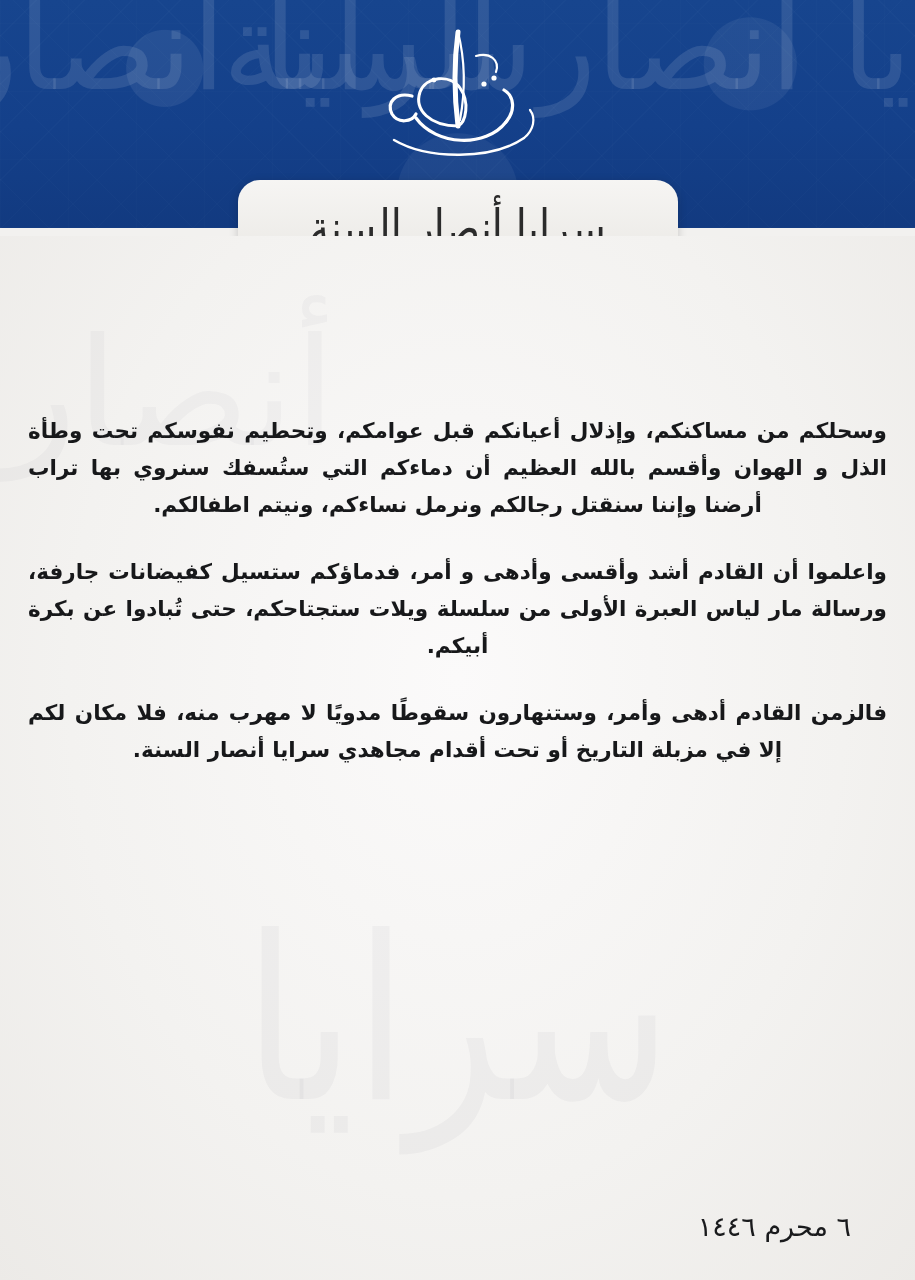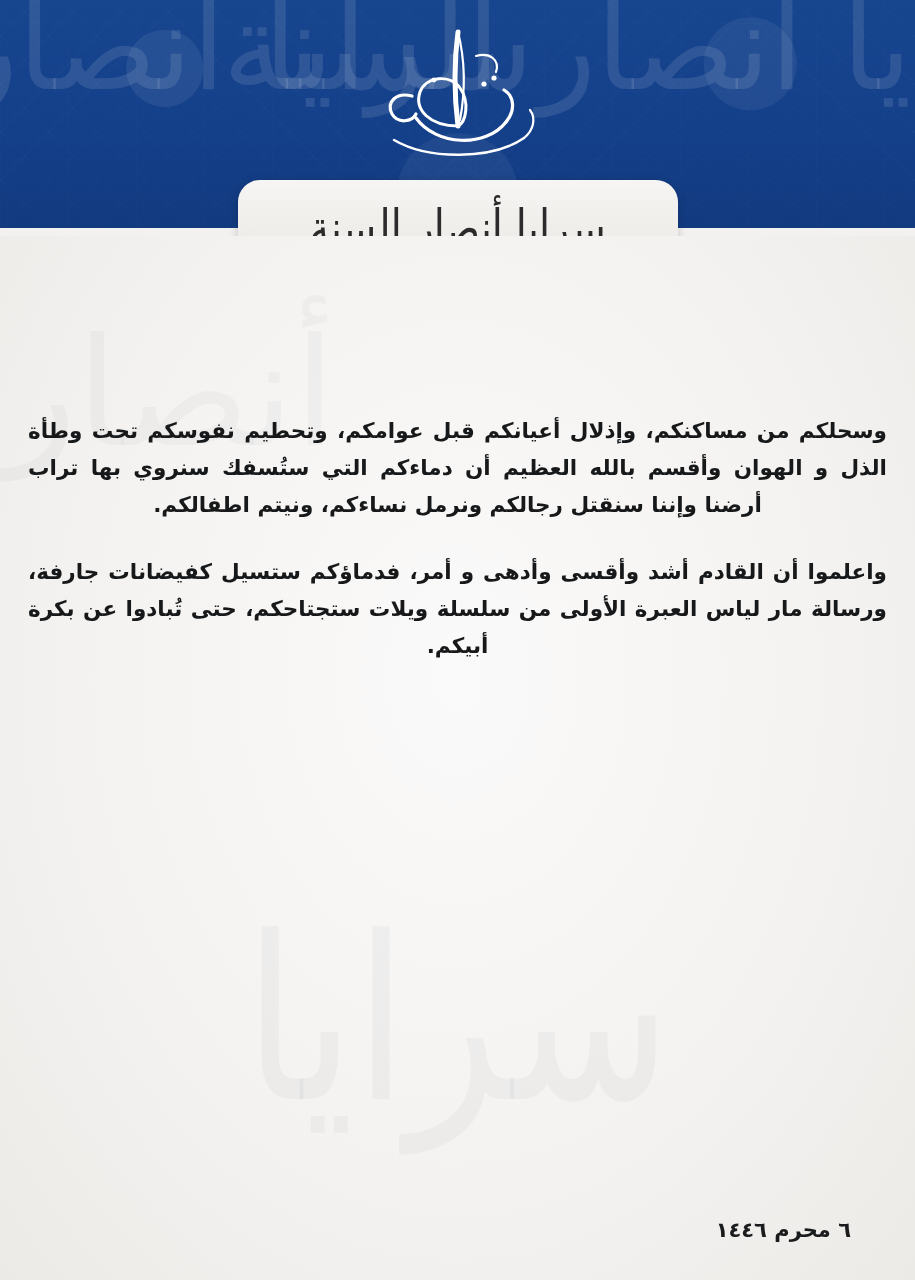--- a/index.html
+++ b/index.html
@@ -157,22 +157,22 @@
     margin: 16px 0 30px 0;
     text-align: justify;
   }
   .para:last-of-type { margin-bottom: 0; }
 
   .date-line {
     position: absolute;
     bottom: 46px;
     right: 64px;
     font-family: "DejaVu Sans", sans-serif;
-    font-weight: bold;
-    font-size: 21px;
+    font-weight: normal;
+    font-size: 27px;
     color: #1a1b1d;
     direction: rtl;
   }
 </style>
 </head>
 <body>
 
 <div class="page">
 
   <div class="header-band">
@@ -212,18 +212,19 @@
   </div>
 
   <div class="sheet">
     <div class="sheet-watermark-2">أنصار</div>
     <div class="sheet-watermark">سرايا</div>
 
     <div class="content">
       <p class="para">وسحلكم من مساكنكم، وإذلال أعيانكم  قبل عوامكم، وتحطيم نفوسكم تحت وطأة الذل و الهوان
 وأقسم بالله العظيم أن دماءكم التي ستُسفك سنروي بها تراب أرضنا  وإننا سنقتل رجالكم ونرمل نساءكم، ونيتم اطفالكم.</p>
       <p class="para">واعلموا أن القادم أشد وأقسى وأدهى و أمر، فدماؤكم ستسيل كفيضانات جارفة، ورسالة مار لياس العبرة الأولى من سلسلة ويلات ستجتاحكم، حتى تُبادوا عن بكرة أبيكم.</p>
+      <p class="para">فالزمن القادم أدهى وأمر، وستنهارون سقوطًا مدويًا لا مهرب منه، فلا مكان لكم إلا في مزبلة التاريخ أو تحت أقدام مجاهدي سرايا أنصار السنة.</p>
     </div>
 
     <div class="date-line">٦ محرم ١٤٤٦</div>
   </div>
 
 </div>
 
 </body></html>

